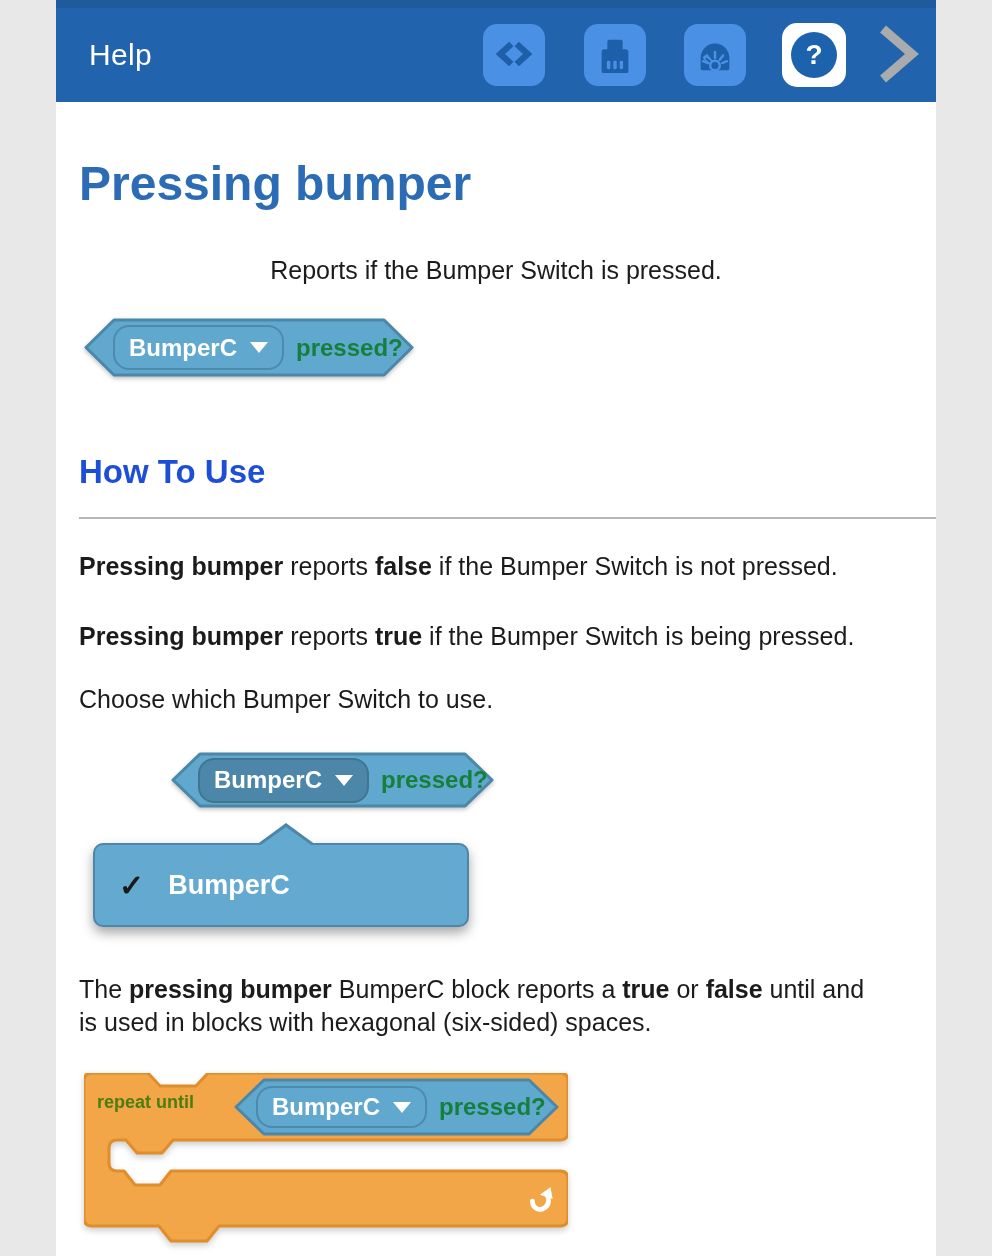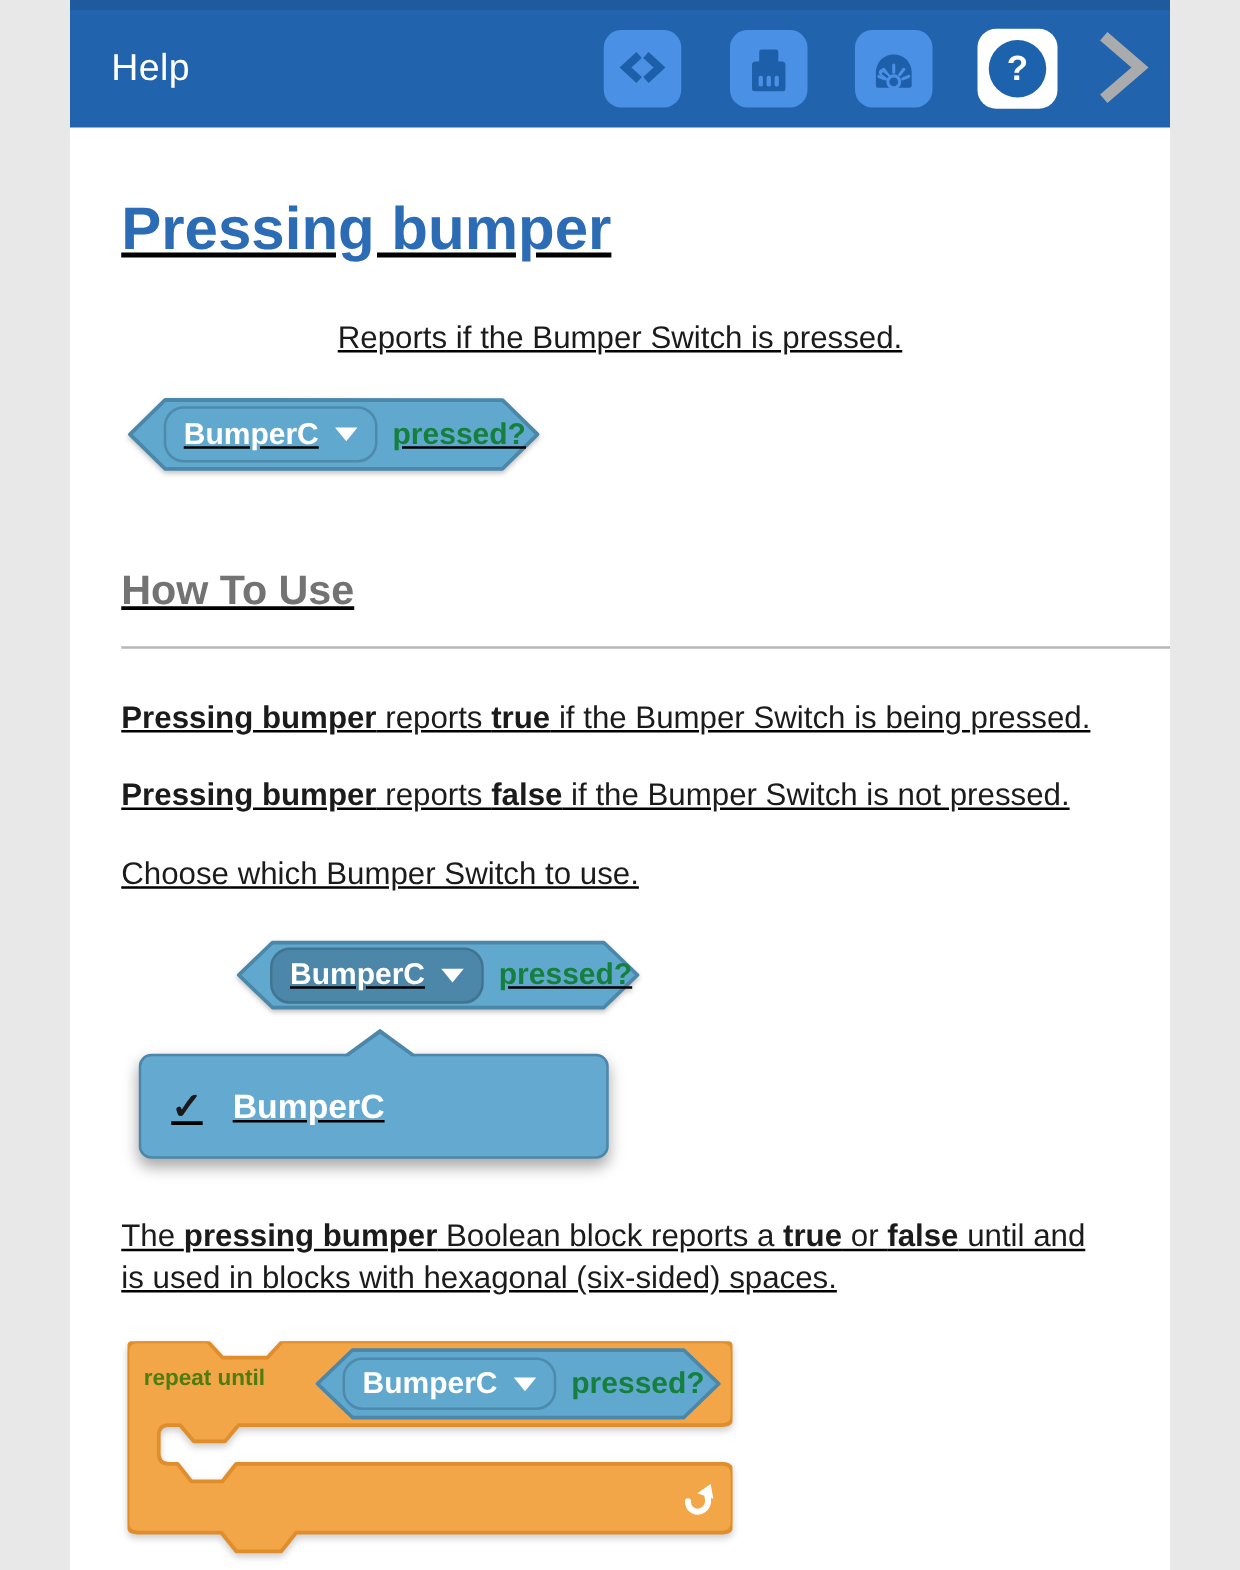--- a/index.html
+++ b/index.html
@@ -16,26 +16,26 @@
               display:flex; align-items:center; justify-content:center; cursor:pointer; padding:0; }
   .icon-btn.white { width:64px; height:64px; background:#ffffff; border-radius:15px; }
   .help-circle { width:46px; height:46px; border-radius:50%; background:#1D62AC; color:#ffffff;
                  font-size:28px; font-weight:700; display:flex; align-items:center; justify-content:center; }
   .chevron-btn { width:48px; height:64px; border:none; background:transparent; cursor:pointer;
                  display:flex; align-items:center; justify-content:center; padding:0; }
   .m39{margin-right:39px;} .m38{margin-right:38px;} .m36{margin-right:36px;} .m28{margin-right:28px;}
   .chevron-btn{ margin-right:14px; }
 
   
-  .main { padding:0 41px;text-decoration:underline; }
+  .main { padding:0 23px; }
   .article-title { margin-top:53px; font-size:48px; line-height:58px; font-weight:700; color:#2B6CB5; }
   .p { color:#1B1B1B; font-size:25px; line-height:29px; }
   .p b { font-weight:700; }
   .intro { margin-top:43px;text-align:center; }
-  .section-heading { margin-top:75px; font-size:33px; line-height:40px; font-weight:700; color:#737373; }
+  .section-heading { margin-top:75px; font-size:33px; line-height:40px; font-weight:700; color:#1d4ed8; }
   .divider { margin-top:25px; width:904px; height:0; border:none; border-top:2px solid #B7B7B7; }
   .bp1 { margin-top:41px; } .bp2 { margin-top:33px; } .bp3 { margin-top:34px; }
   .bp4 { margin-top:46px; line-height:33px; }
 
   
   .hexblock { position:relative; filter:drop-shadow(0 2px 2px rgba(0,0,0,0.25)); }
   .hexblock svg.hexbg { position:absolute; left:0; top:0; }
   .hex-content { position:relative; height:100%; display:flex; align-items:center; padding-left:29px; }
   .hb-pill { height:45px; min-width:164px; border:2px solid #4E8AAC; border-radius:16px;
              display:flex; align-items:center; justify-content:center; gap:13px;
@@ -154,23 +154,23 @@
             <span class="caret-down"></span>
           </div>
           <span class="hb-text">pressed?</span>
         </div>
       </div>
     </div>
 
     <h2 class="section-heading">How To Use</h2>
     <hr class="divider">
 
+    <p class="p bp2"><b>Pressing bumper</b><span> reports </span><b>false</b><span> if the Bumper Switch is not pressed.</span></p>
+
     <p class="p bp1"><b>Pressing bumper</b><span> reports </span><b>true</b><span> if the Bumper Switch is being pressed.</span></p>
-
-    <p class="p bp2"><b>Pressing bumper</b><span> reports </span><b>false</b><span> if the Bumper Switch is not pressed.</span></p>
 
     <p class="p bp3">Choose which Bumper Switch to use.</p>
 
     <div class="block2wrap">
       <div class="hexblock" style="width:323px;height:56px;">
         <svg class="hexbg" width="323" height="56" viewBox="0 0 323 56">
           <polygon points="2,28 29,2 294,2 321,28 294,54 29,54" fill="#61A8CE" stroke="#4A87A9" stroke-width="3" stroke-linejoin="round"></polygon>
         </svg>
         <div class="hex-content" style="padding-left:27px;">
           <div class="hb-pill pressed">
@@ -184,21 +184,21 @@
 
     <div class="menuwrap">
       <div class="dropdown-menu">
         <span class="menu-caret-border"></span>
         <span class="menu-caret"></span>
         <span class="menu-check">✓</span>
         <span class="menu-label">BumperC</span>
       </div>
     </div>
 
-    <p class="p bp4"><span>The </span><b>pressing bumper</b><span> Boolean block reports a </span><b>true</b><span> or </span><b>false</b><span> until and</span><br><span>is used in blocks with hexagonal (six-sided) spaces.</span></p>
+    <p class="p bp4"><span>The </span><b>pressing bumper</b><span> BumperC block reports a </span><b>true</b><span> or </span><b>false</b><span> until and</span><br><span>is used in blocks with hexagonal (six-sided) spaces.</span></p>
 
     <div class="orangewrap">
       <div class="repeat-block">
         <svg class="cshape" width="484" height="172" viewBox="0 0 484 172">
           <path d="M 8 0 H 64 l 12 13 h 36 l 12 -13 H 476 Q 484 0 484 8 V 59 Q 484 67 476 67
                    H 89 l -11 13 h -25 l -11 -13 H 33 Q 25 67 25 75 V 90 Q 25 98 33 98
                    H 40 l 11 14 h 25 l 11 -14 H 476 Q 484 98 484 106 V 145 Q 484 153 476 153
                    H 135 l -12 15 h -36 l -12 -15 H 8 Q 0 153 0 145 V 8 Q 0 0 8 0 Z" fill="#F3A647" stroke="#E08E2B" stroke-width="3" stroke-linejoin="round"></path>
         </svg>
         <span class="repeat-label">repeat until</span>

